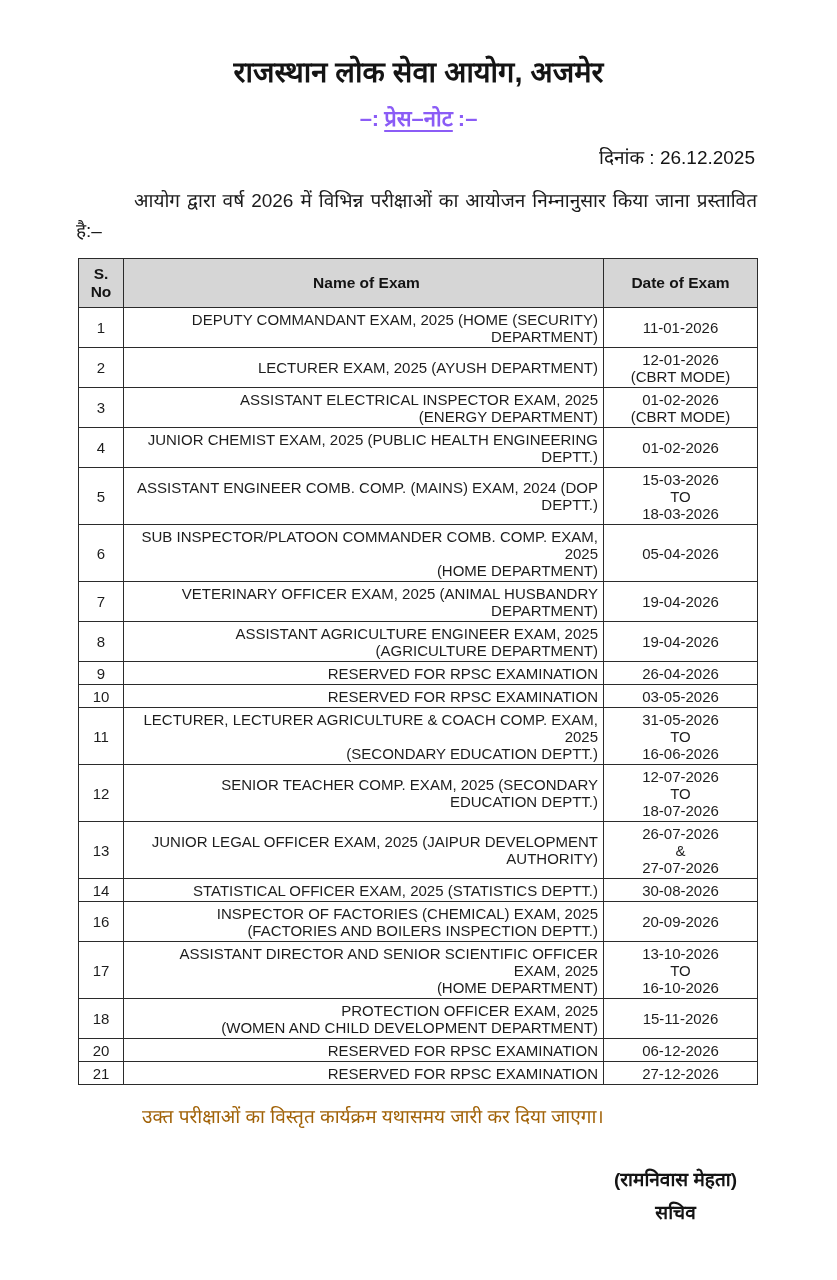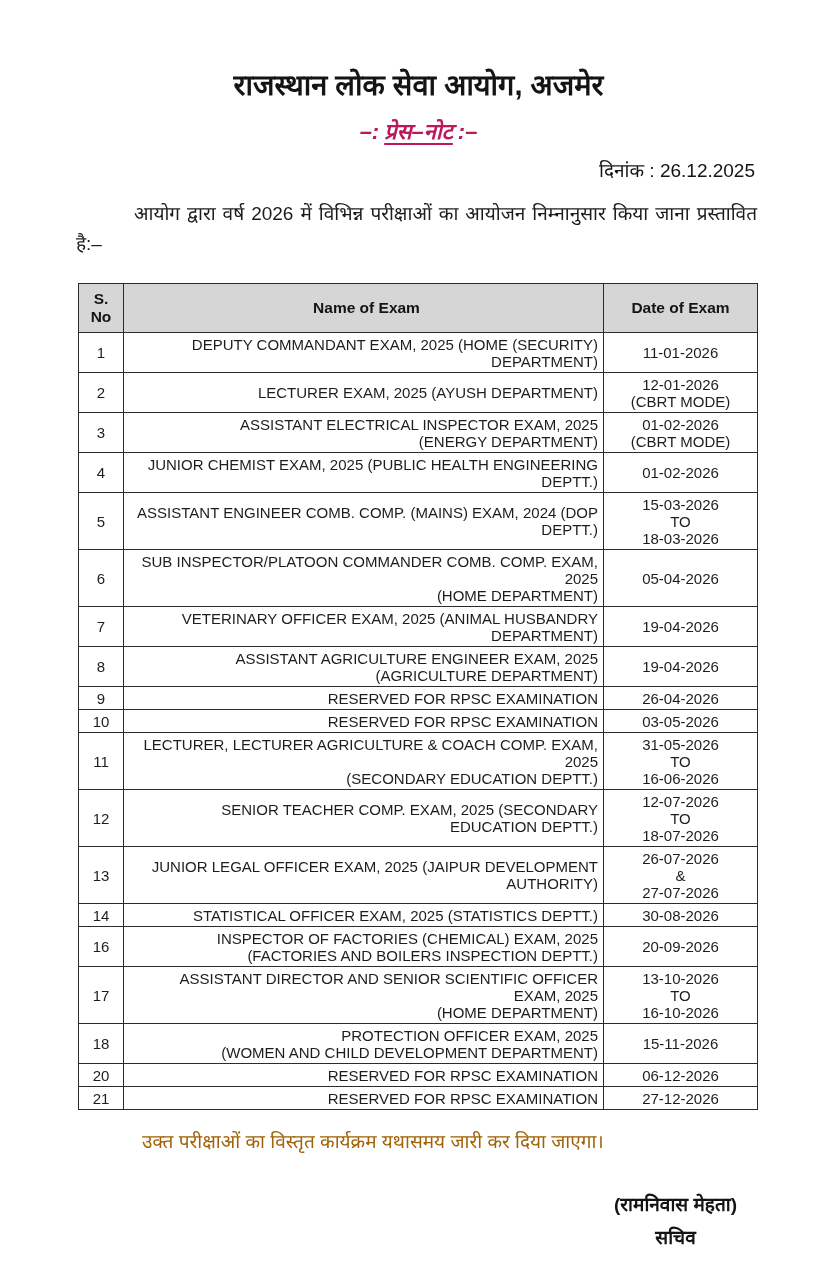--- a/index.html
+++ b/index.html
@@ -2,31 +2,31 @@
 <html><head>
 <meta charset="utf-8">
 <style>
   html,body{margin:0;padding:0;}
   body{
     width:837px;height:1280px;overflow:hidden;background:#ffffff;
     font-family:"Liberation Sans",sans-serif;color:#1b1b1b;
   }
   .page{padding-top:48px;}
   .title{
-    text-align:center;font-size:29px;font-weight:bold;margin:16px 0 12px 0;color:#141414;
+    text-align:center;font-size:29px;font-weight:bold;margin:3px 0 12px 0;color:#141414;
   }
   .subtitle{
-    text-align:center;font-size:22px;font-weight:bold;margin:0 0 12px 0;color:#be185d;font-style:italic;
+    text-align:center;font-size:22px;font-weight:bold;margin:0 0 12px 0;color:#8b5cf6;
   }
   .subtitle .u{text-decoration:underline;text-underline-offset:4px;margin:0 5px;}
   .dateline{
     text-align:right;padding-right:82px;font-size:19px;font-weight:normal;margin:0 0 16px 0;color:#141414;
   }
   .intro{
-    margin:0 80px 24px 76px;font-size:19px;line-height:30px;
+    margin:0 80px 12px 76px;font-size:19px;line-height:30px;
     text-align:justify;text-indent:58px;color:#1b1b1b;
   }
   table.exam{
     border-collapse:collapse;margin-left:78px;width:679px;table-layout:fixed;
   }
   table.exam th,table.exam td{
     border:1.6px solid #2b2b2b;
   }
   table.exam th{
     background:#d6d6d6;font-size:15.5px;font-weight:bold;padding:6px 3px;color:#141414;

